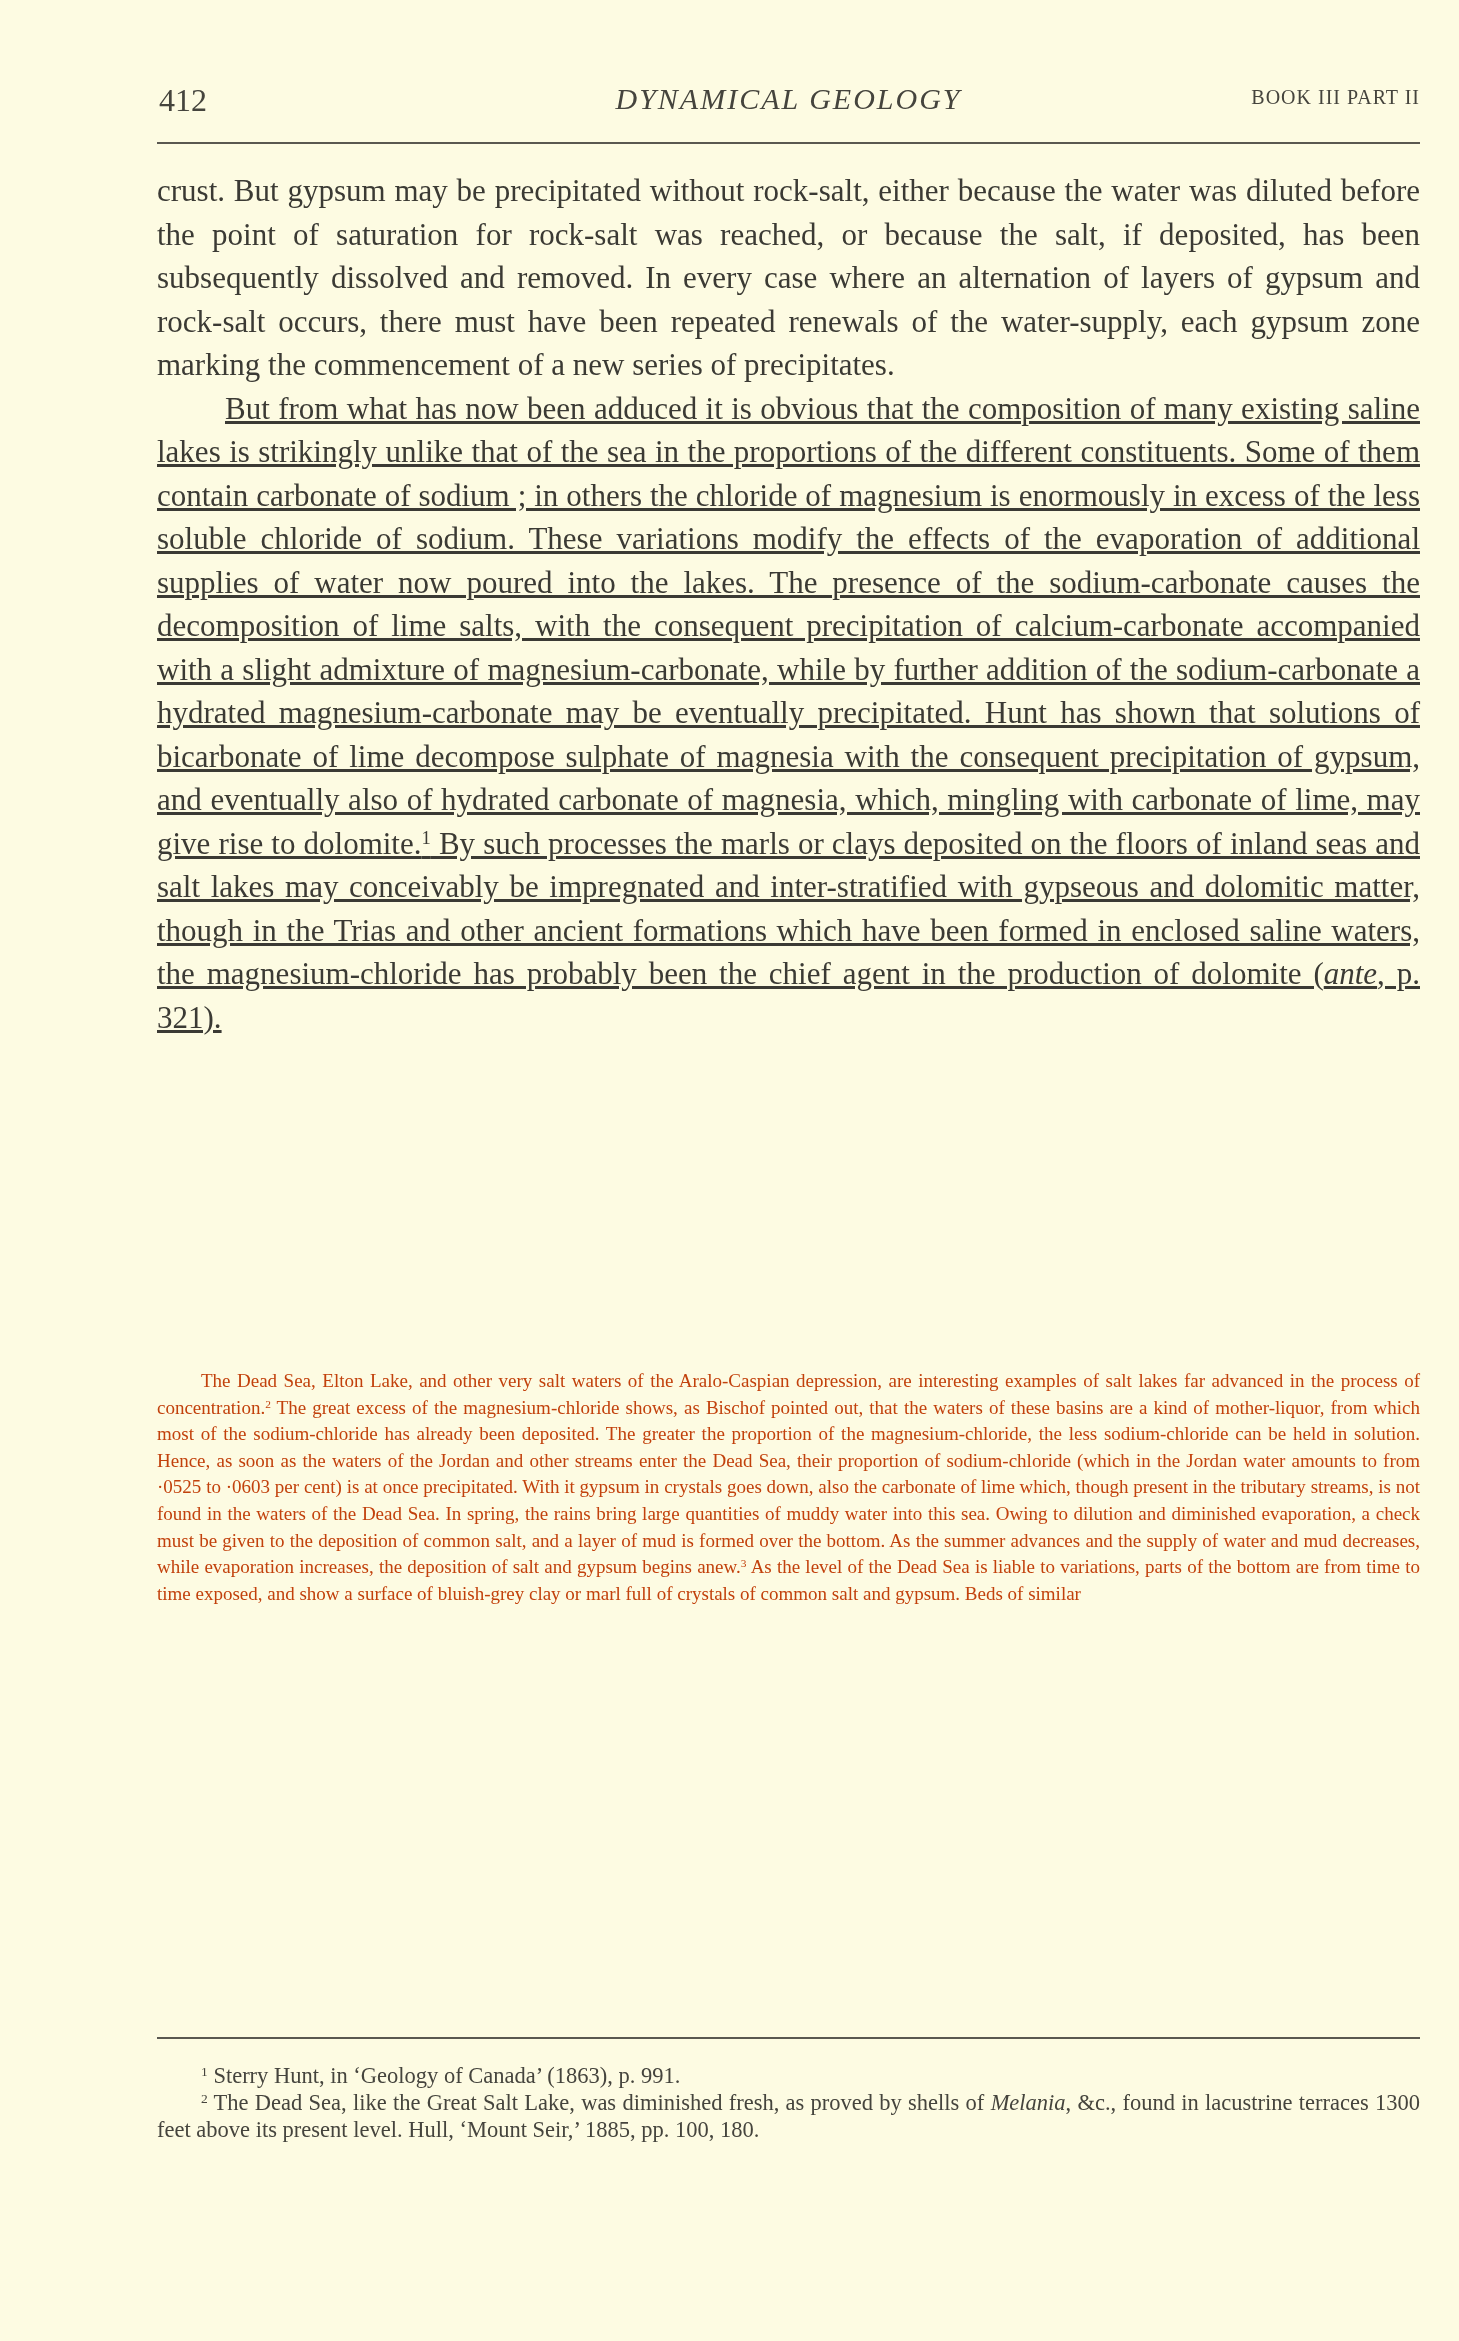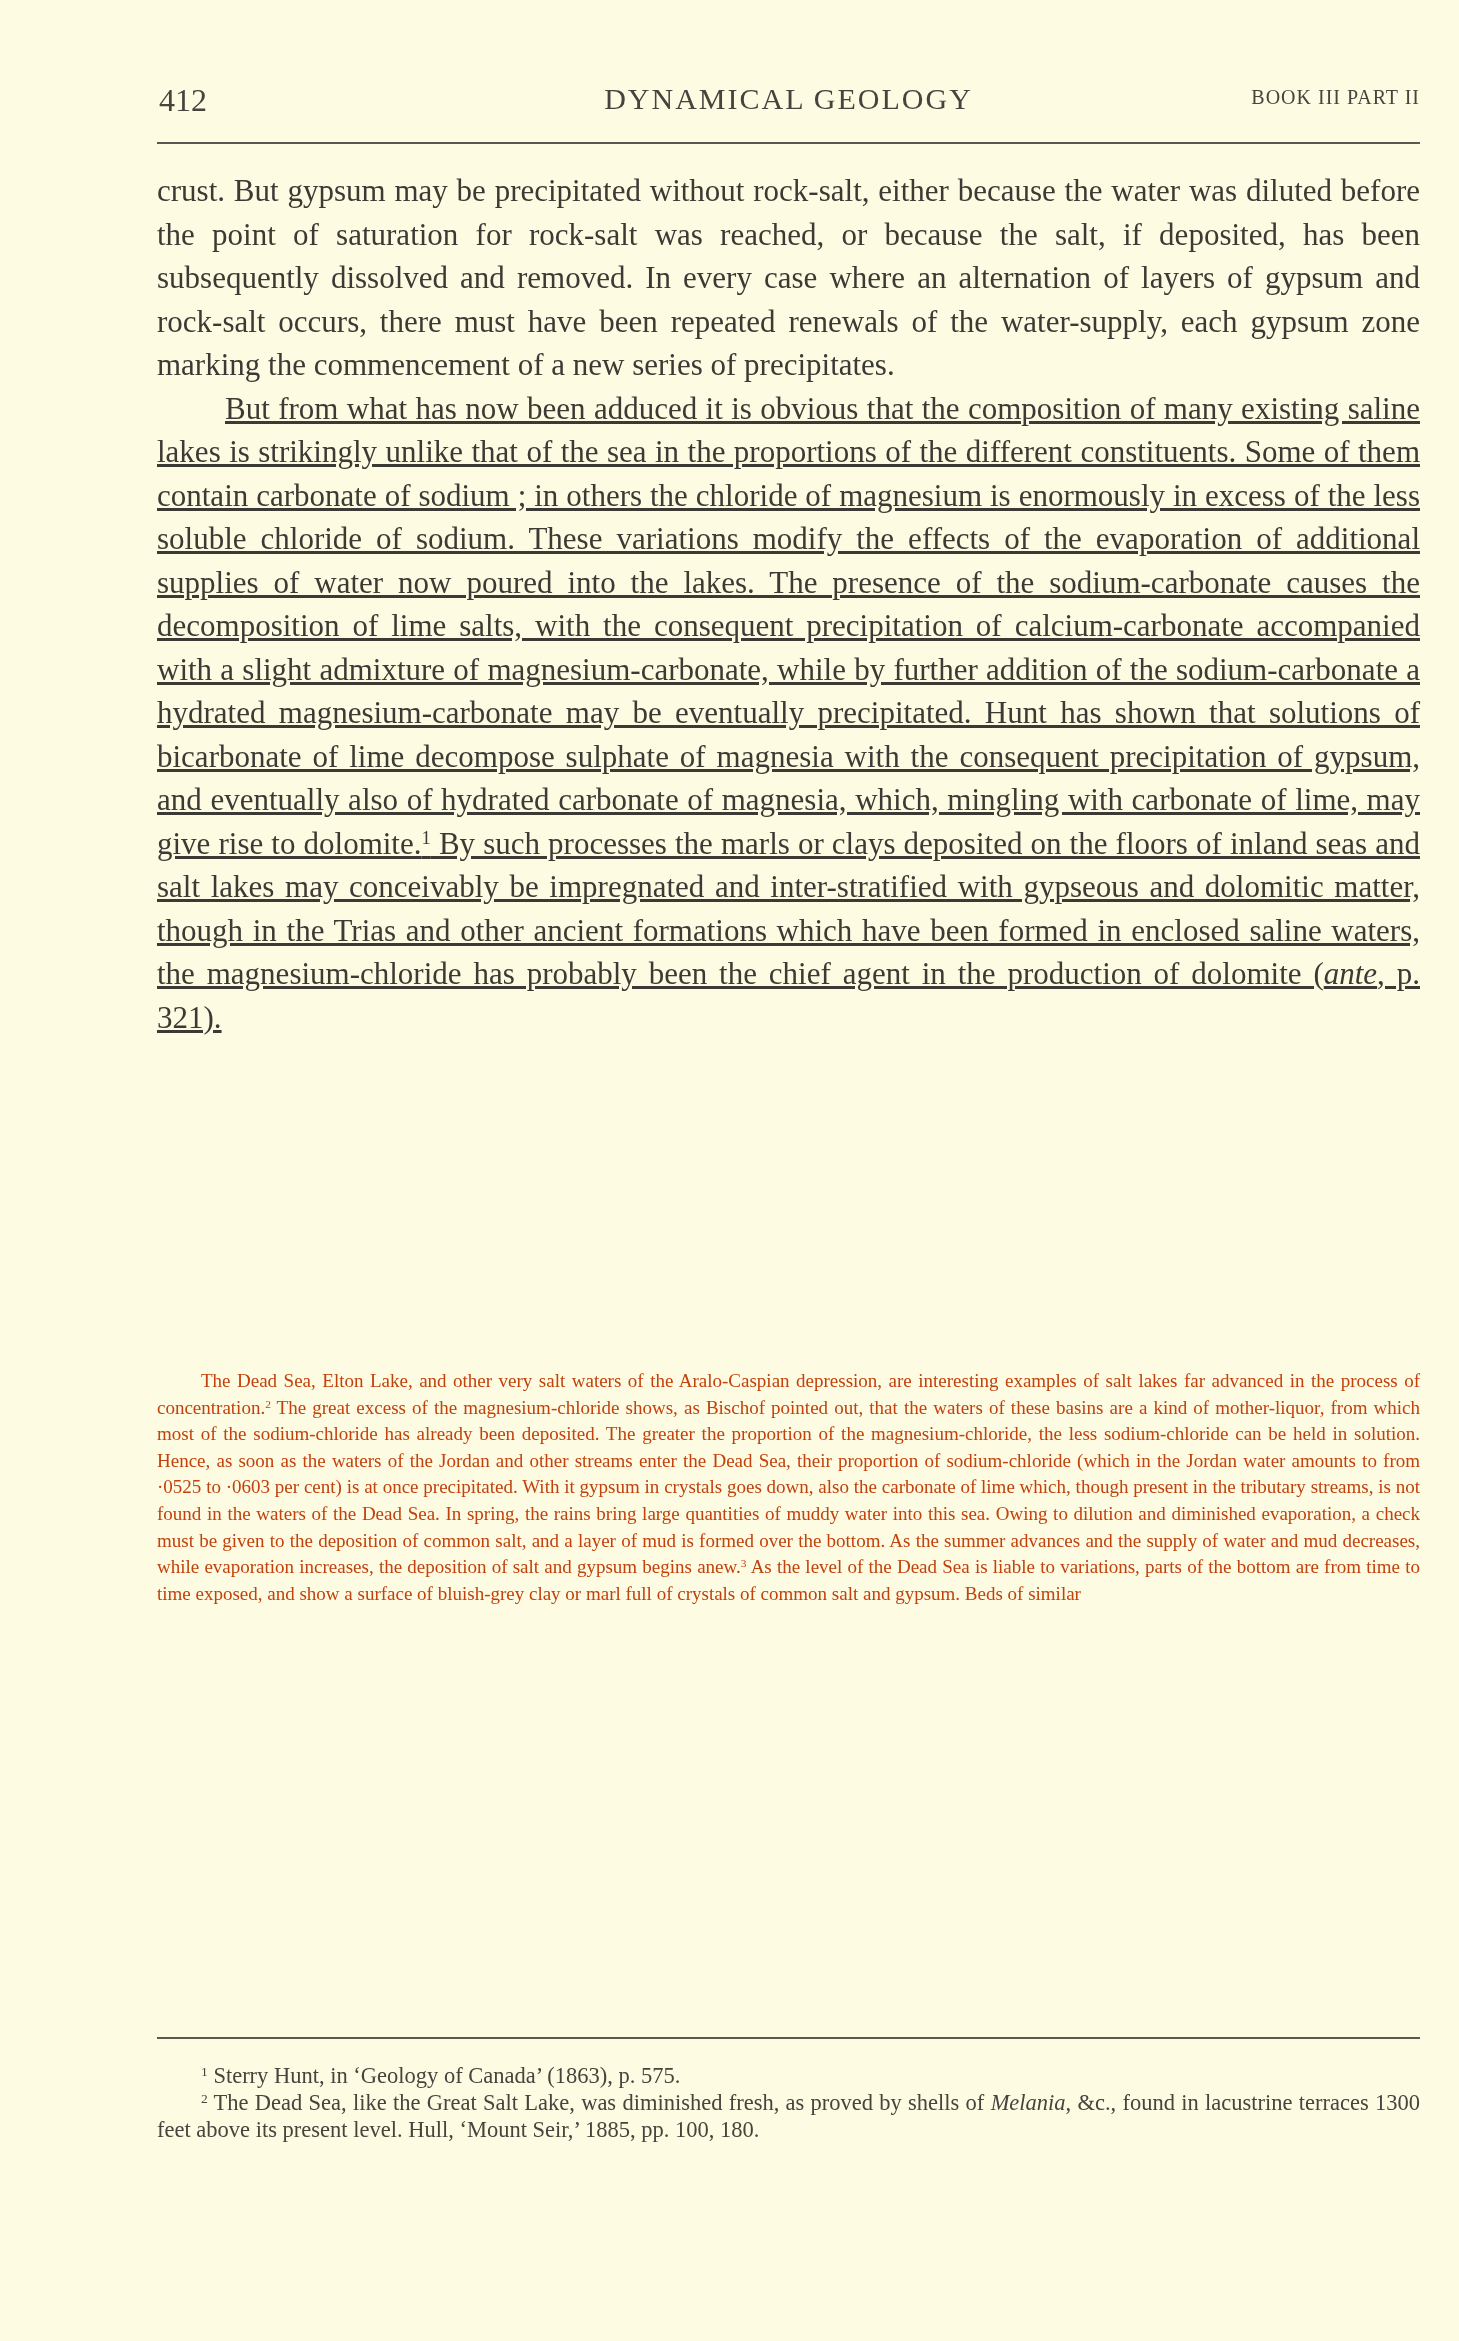--- a/index.html
+++ b/index.html
@@ -35,20 +35,21 @@
       font-size: 32px;
       color: #45443d;
     }
     .rh-title {
       position: absolute;
       left: 0;
       width: 100%;
       text-align: center;
       top: 0;
       font-size: 30px;
+      font-style: italic;
       letter-spacing: 2px;
       color: #45443d;
     }
     .rh-book {
       position: absolute;
       right: 0;
       top: 4px;
       font-size: 20px;
       letter-spacing: 1px;
       color: #45443d;
@@ -139,17 +140,17 @@
     <p class="indent"><span>But from what has now been adduced it is obvious that the composition of many existing saline lakes is strikingly unlike that of the sea in the proportions of the different constituents.  Some of them contain carbonate of sodium ; in others the chloride of magnesium is enormously in excess of the less soluble chloride of sodium.  These variations modify the effects of the evaporation of additional supplies of water now poured into the lakes.  The presence of the sodium-carbonate causes the decomposition of lime salts, with the consequent precipitation of calcium-carbonate accompanied with a slight admixture of magnesium-carbonate, while by further addition of the sodium-carbonate a hydrated magnesium-carbonate may be eventually precipitated.  Hunt has shown that solutions of bicarbonate of lime decompose sulphate of magnesia with the consequent precipitation of gypsum, and eventually also of hydrated carbonate of magnesia, which, mingling with carbonate of lime, may give rise to dolomite.</span><sup>1</sup><span>  By such processes the marls or clays deposited on the floors of inland seas and salt lakes may conceivably be impregnated and inter-stratified with gypseous and dolomitic matter, though in the Trias and other ancient formations which have been formed in enclosed saline waters, the magnesium-chloride has probably been the chief agent in the production of dolomite (</span><em>ante</em><span>, p. 321).</span></p>
   </div>
 
   <div class="small-text">
     <p><span>The Dead Sea, Elton Lake, and other very salt waters of the Aralo-Caspian depression, are interesting examples of salt lakes far advanced in the process of concentration.</span><sup>2</sup><span>  The great excess of the magnesium-chloride shows, as Bischof pointed out, that the waters of these basins are a kind of mother-liquor, from which most of the sodium-chloride has already been deposited.  The greater the proportion of the magnesium-chloride, the less sodium-chloride can be held in solution.  Hence, as soon as the waters of the Jordan and other streams enter the Dead Sea, their proportion of sodium-chloride (which in the Jordan water amounts to from ·0525 to ·0603 per cent) is at once precipitated.  With it gypsum in crystals goes down, also the carbonate of lime which, though present in the tributary streams, is not found in the waters of the Dead Sea.  In spring, the rains bring large quantities of muddy water into this sea. Owing to dilution and diminished evaporation, a check must be given to the deposition of common salt, and a layer of mud is formed over the bottom.  As the summer advances and the supply of water and mud decreases, while evaporation increases, the deposition of salt and gypsum begins anew.</span><sup>3</sup><span>  As the level of the Dead Sea is liable to variations, parts of the bottom are from time to time exposed, and show a surface of bluish-grey clay or marl full of crystals of common salt and gypsum.  Beds of similar</span></p>
   </div>
 
   <div class="rule-foot"></div>
 
   <div class="footnotes">
-    <p><sup>1</sup><span> Sterry Hunt, in ‘Geology of Canada’ (1863), p. 575.</span></p>
+    <p><sup>1</sup><span> Sterry Hunt, in ‘Geology of Canada’ (1863), p. 991.</span></p>
     <p><sup>2</sup><span> The Dead Sea, like the Great Salt Lake, was diminished fresh, as proved by shells of </span><em>Melania</em><span>, &amp;c., found in lacustrine terraces 1300 feet above its present level.  Hull, ‘Mount Seir,’ 1885, pp. 100, 180.</span></p>
   </div>
 
 </div>
 
 </body></html>

